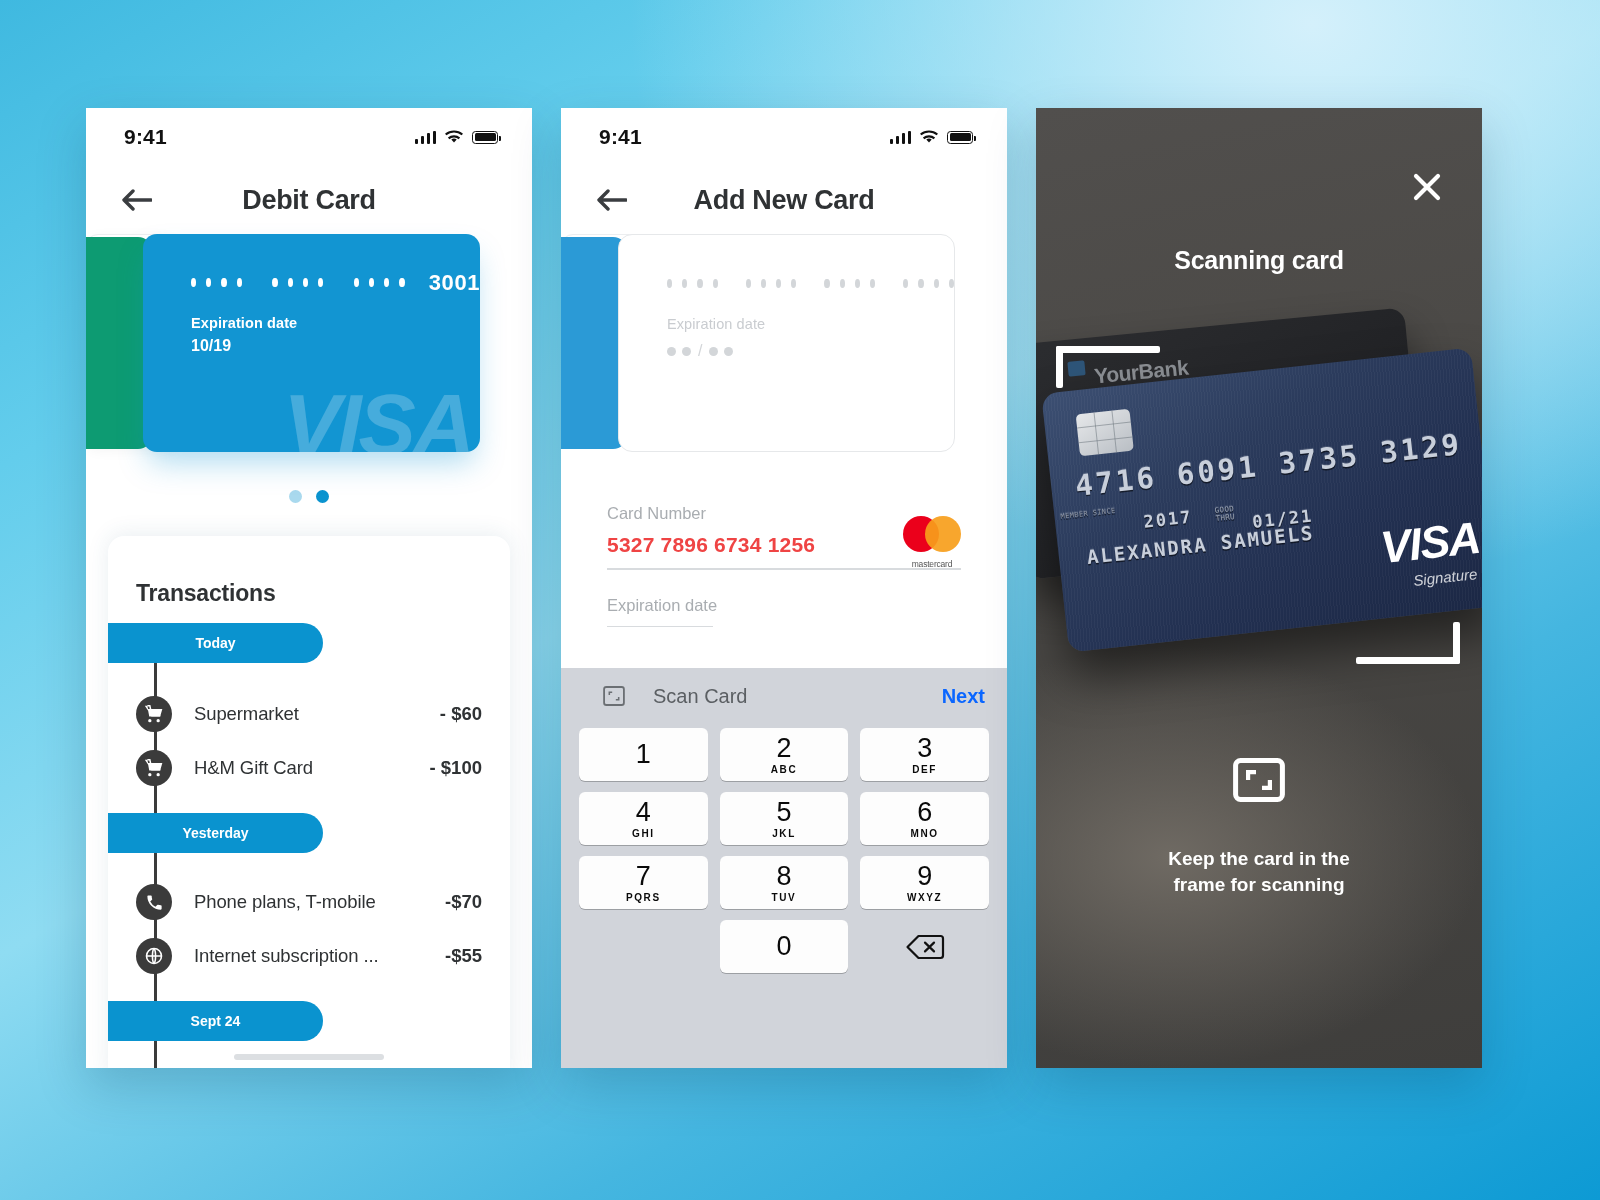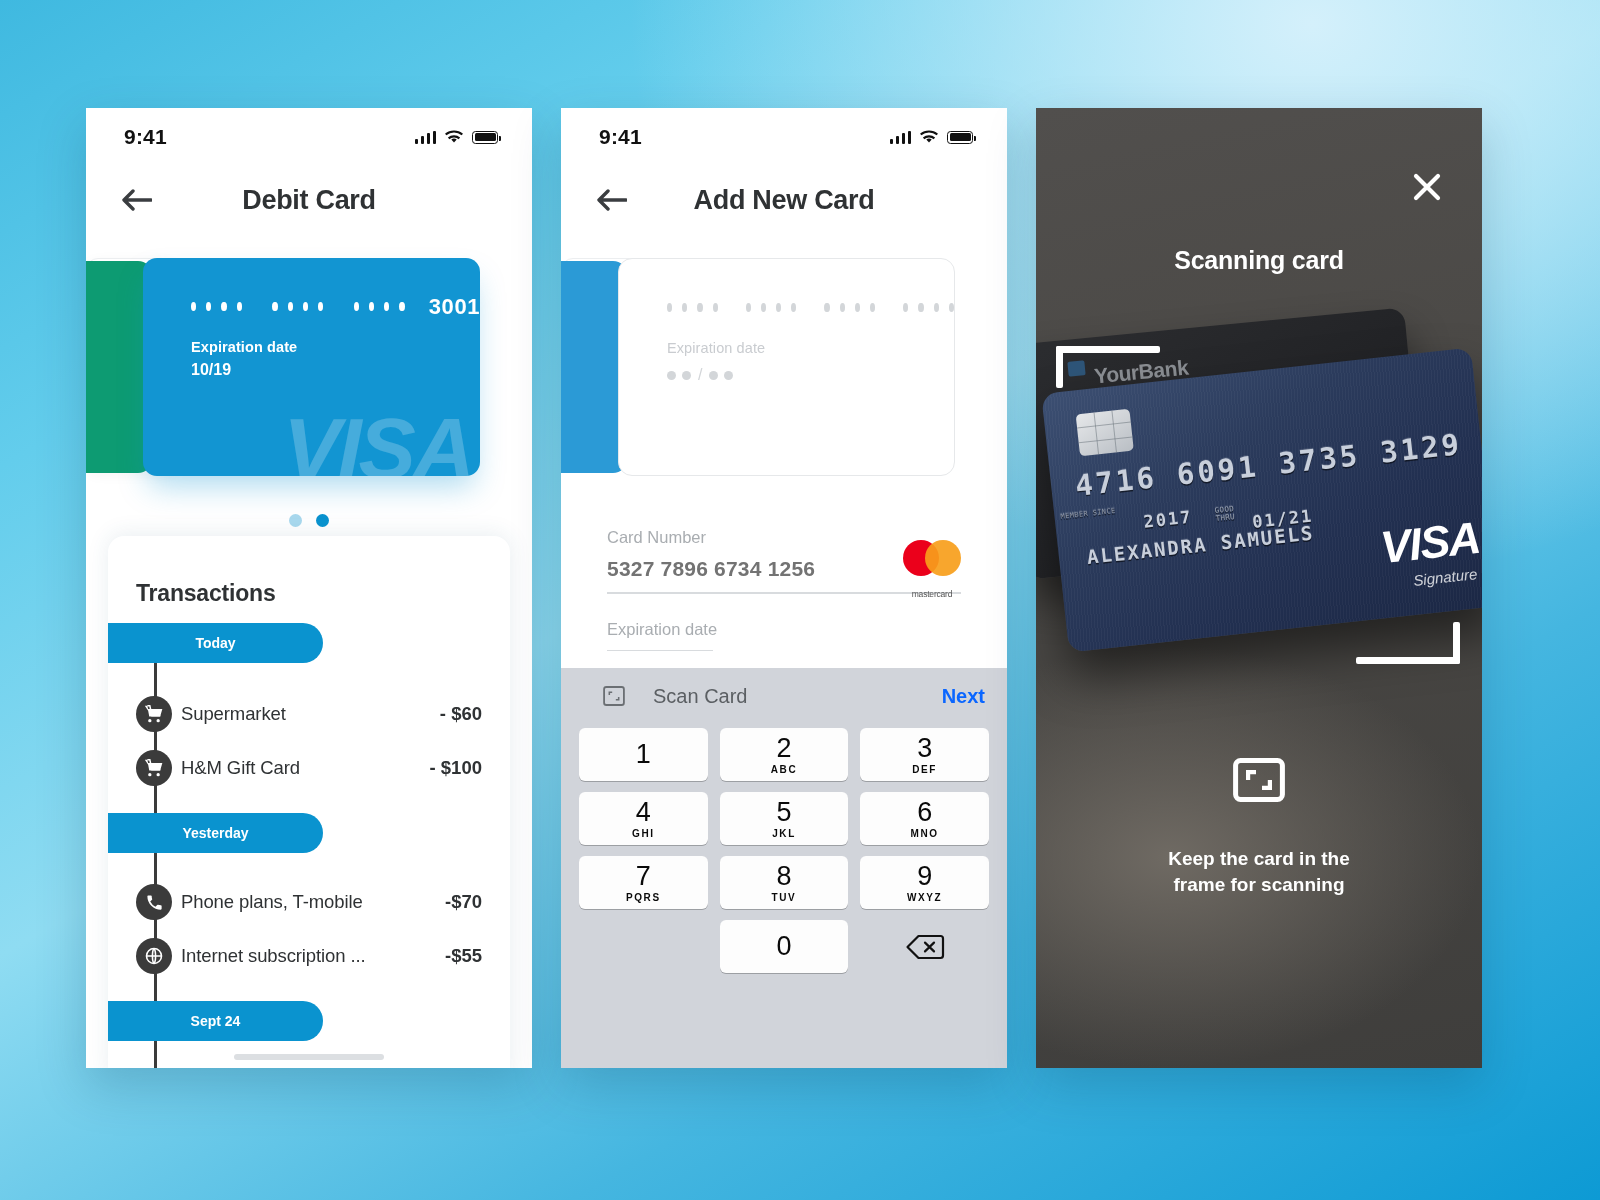--- a/index.html
+++ b/index.html
@@ -52,21 +52,21 @@
   .back-btn {
     position: absolute; left: 30px; width: 42px; height: 42px;
     display: flex; align-items: center; justify-content: center; cursor: pointer;
   }
   .nav-title {
     width: 100%; text-align: center; font-size: 27px; font-weight: 700;
     color: #2f3234; letter-spacing: -.3px;
   }
 
   
-  .carousel { position: relative; height: 240px; margin-top: 24px; }
+  .carousel { position: relative; height: 240px; margin-top: 0; }
   .card {
     position: absolute; top: 0; border-radius: 14px; height: 218px;
   }
   .card-green { left: -22px; width: 88px; height: 212px; top: 3px; background: #0d9b72; }
   .card-main {
     left: 57px; width: 337px; background: #1295d2; overflow: hidden;
     box-shadow: 0 16px 30px -6px rgba(18,149,210,.34);
   }
   .card-ghost-right {
     left: 414px; width: 90px; height: 212px; top: 3px;
@@ -141,47 +141,47 @@
   .tx-row {
     position: relative; z-index: 2; display: flex; align-items: center;
     height: 54px; padding-right: 28px;
   }
   .tx-ico {
     width: 36px; height: 36px; border-radius: 50%; background: #3b3b3b;
     margin-left: 28px; flex: 0 0 36px;
     display: flex; align-items: center; justify-content: center;
   }
   .tx-name {
-    margin-left: 9px; font-size: 18.5px; color: #2f3234; flex: 1; letter-spacing: -.1px;
+    margin-left: 22px; font-size: 18.5px; color: #2f3234; flex: 1; letter-spacing: -.1px;
   }
   .tx-amt { font-size: 18.5px; font-weight: 700; color: #2f3234; }
   .tx-sp-a { height: 22px; }
   .tx-sp-b { height: 18px; }
   .tx-sp-c { height: 20px; }
   .home-ind {
     position: absolute; left: 50%; transform: translateX(-50%); bottom: 18px;
     width: 150px; height: 6px; border-radius: 3px; background: #dcdfe2; z-index: 5;
   }
   .tx-row.faded { opacity: .22; }
 
   
   .form-area { padding: 30px 46px 0 46px; }
   .field { margin-bottom: 26px; position: relative; }
   .field-label { font-size: 16.5px; color: #a9adb1; margin-bottom: 10px; }
-  .field-val { font-size: 21px; font-weight: 700; color: #737373; letter-spacing: .2px; }
+  .field-val { font-size: 21px; font-weight: 700; color: #ef4444; letter-spacing: .2px; }
   .field-underline { height: 1.6px; background: #d8dbde; margin-top: 11px; }
   .field-underline.short { width: 106px; }
   .mc-logo { position: absolute; right: 0; top: 12px; text-align: center; }
   .mc-circles { position: relative; width: 58px; height: 36px; }
   .mc-circles i {
     position: absolute; top: 0; width: 36px; height: 36px; border-radius: 50%; display: block;
   }
   .mc-circles i.r { left: 0; background: #eb001b; }
   .mc-circles i.y { right: 0; background: #f79e1b; opacity: .92; }
-  .mc-text { font-size: 8.5px; color: #555; margin-top: 13px; letter-spacing: -.2px; }
+  .mc-text { font-size: 8.5px; color: #555; margin-top: 7px; letter-spacing: -.2px; }
 
   
   .keyboard {
     position: absolute; left: 0; right: 0; bottom: 0; top: 560px;
     background: #d1d4da;
   }
   .kb-bar {
     height: 56px; display: flex; align-items: center;
     padding: 0 22px 0 42px; justify-content: space-between;
   }

